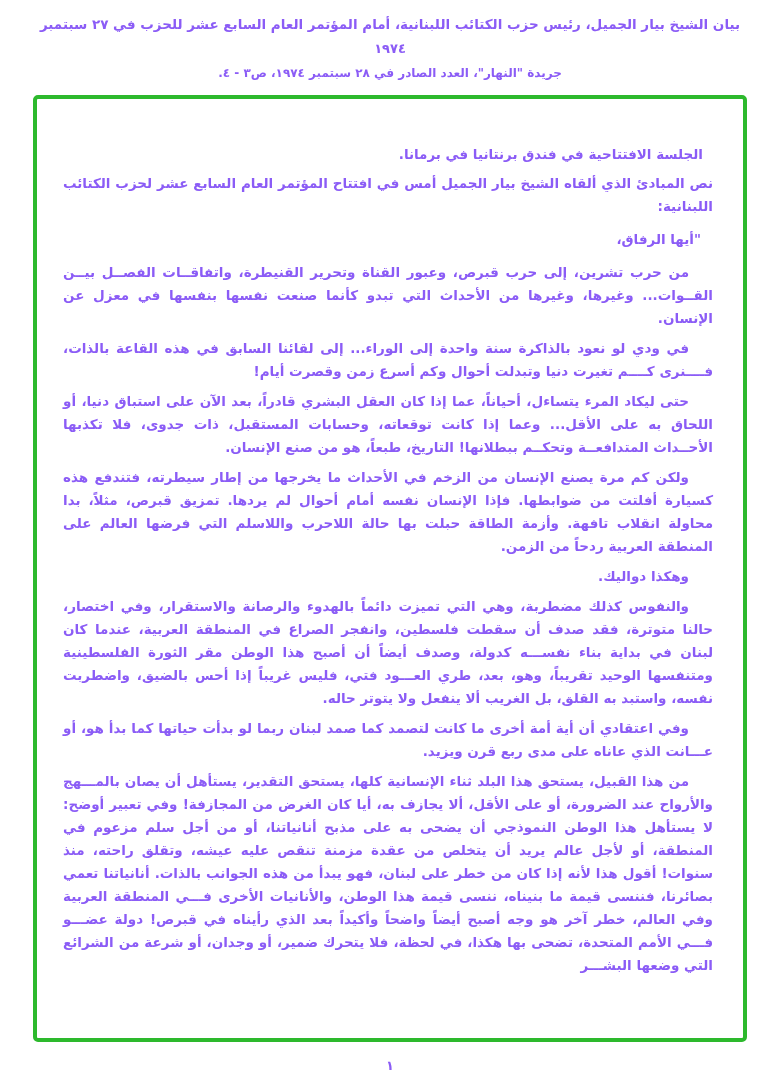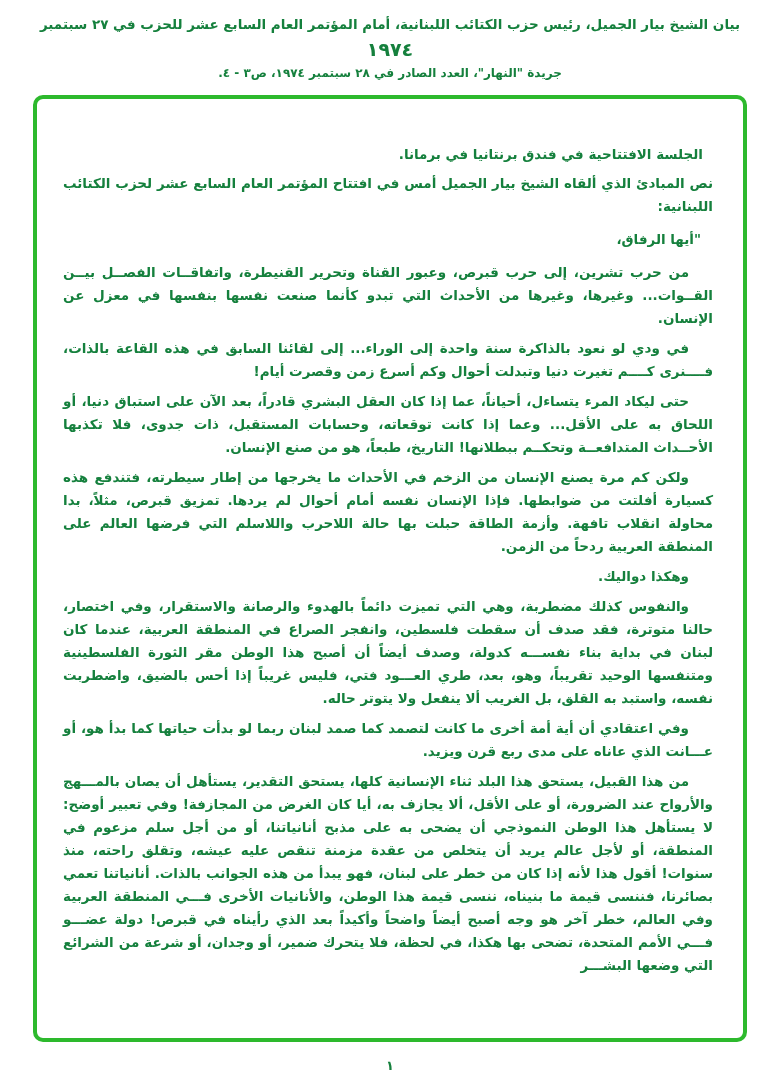--- a/index.html
+++ b/index.html
@@ -8,49 +8,49 @@
     background: #ffffff;
   }
   .sheet {
     position: relative;
     width: 736px;
     height: 1078px;
     background: #ffffff;
     overflow: hidden;
     direction: rtl;
     font-family: "DejaVu Sans", sans-serif;
-    color: #15803d;
+    color: #8b5cf6;
   }
   .doc-header {
     padding-top: 12px;
     text-align: center;
   }
   .doc-header .h-line1 {
     font-size: 13.5px;
     font-weight: 700;
     line-height: 25px;
   }
   .doc-header .h-line2 {
-    font-size: 19px;
+    font-size: 13px;
     font-weight: 700;
     line-height: 24px;
   }
   .doc-header .h-line3 {
     font-size: 12px;
     font-weight: 700;
     line-height: 24px;
   }
   .green-box {
     position: absolute;
     top: 95px;
     left: 11px;
     right: 11px;
     height: 947px;
     border: 4px solid var(--accent, #2db92d);
-    border-radius: 10px;
+    border-radius: 5px;
     box-sizing: border-box;
     padding: 44px 30px 14px 26px;
     overflow: hidden;
   }
   .body-text {
     font-size: 13.5px;
     font-weight: 700;
     line-height: 23px;
     text-align: justify;
   }

